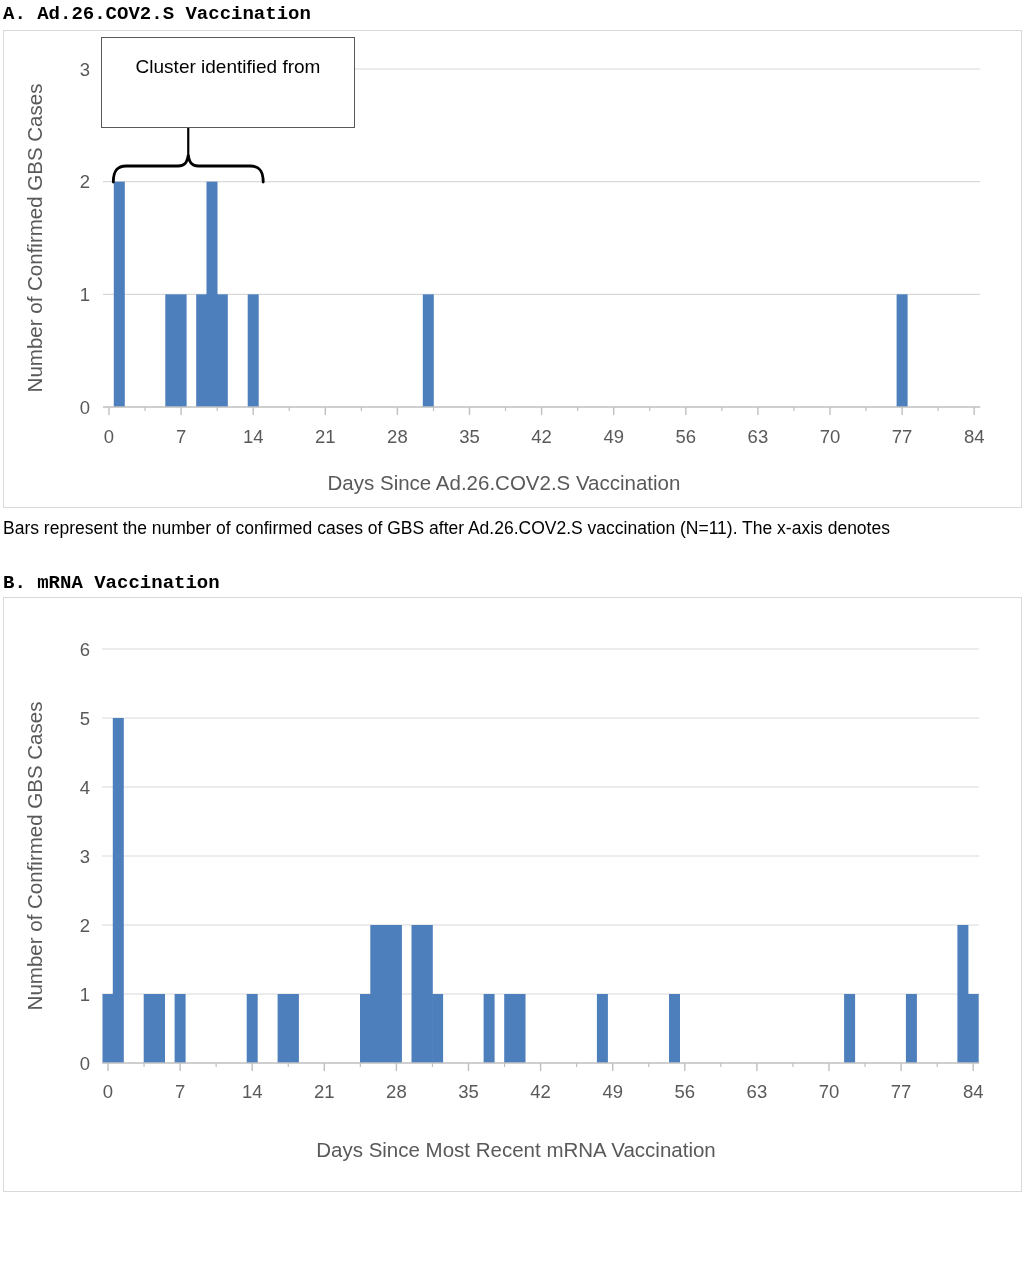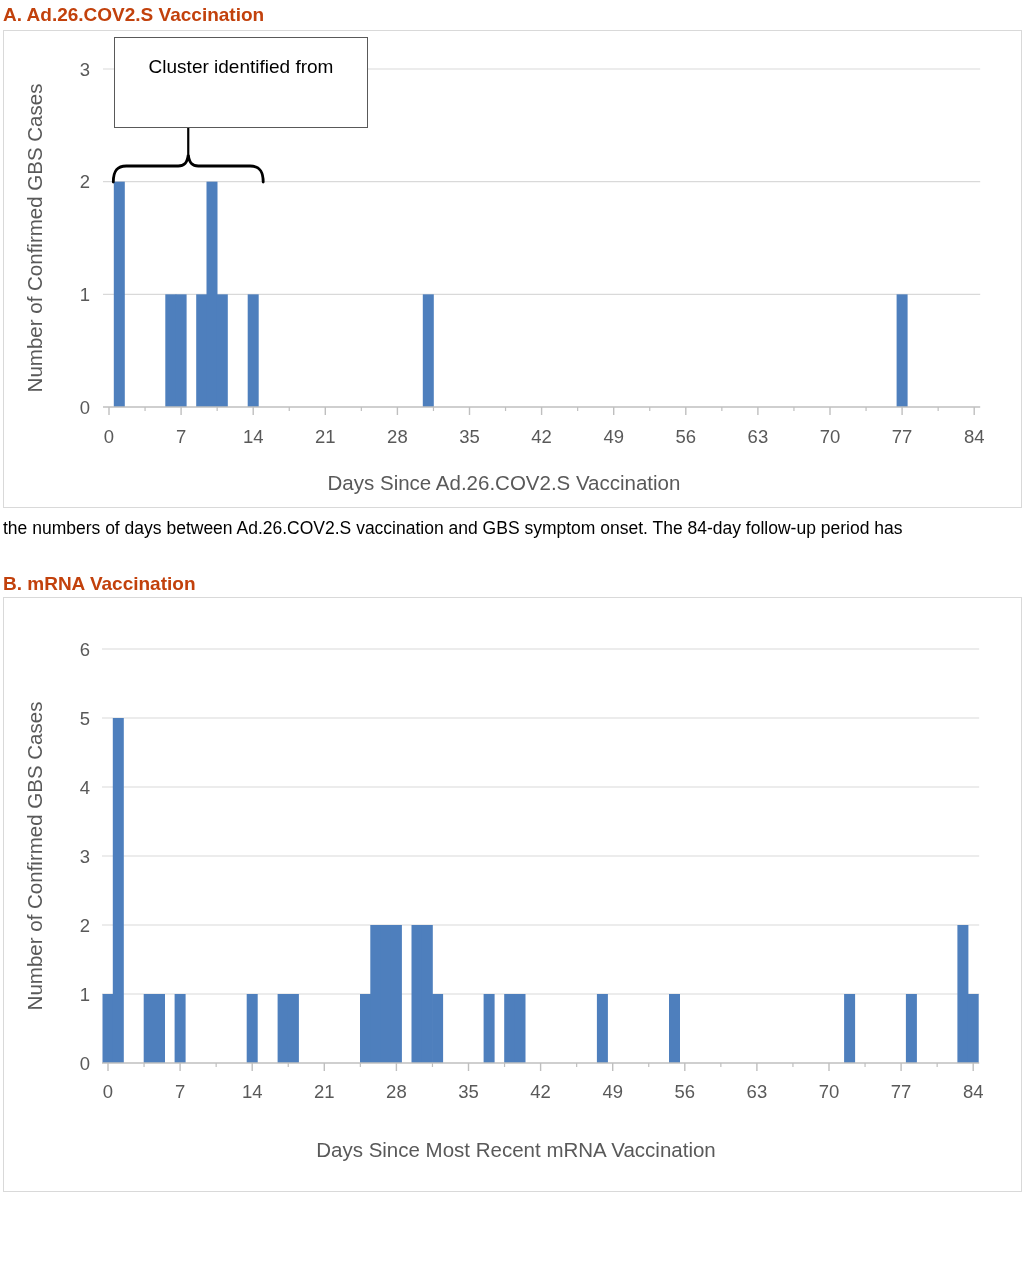--- a/index.html
+++ b/index.html
@@ -5,43 +5,42 @@
   html, body {
     margin: 0; padding: 0;
     background: #ffffff;
     width: 1027px; height: 1280px;
     overflow: hidden;
     font-family: "Liberation Sans", sans-serif;
     -webkit-font-smoothing: antialiased;
   }
   .page { width: 1021px; padding: 3px 0 0 3px; }
   .panel-title {
-    font-size: 19px; font-weight: bold; color: #c2410c;
-    line-height: 23px; margin: 0 0 4px 0;
+    font-size: 19px; font-weight: bold; color: #000000;
+    line-height: 23px; margin: 0 0 4px 0; font-family: Liberation Mono, monospace;
   }
   .title-b { margin-top: 31px; margin-bottom: 2px; }
   .chart-box {
     position: relative;
     width: 1017px;
     border: 1px solid #d9d9d9;
     background: #ffffff;
   }
   .chart-box svg { display: block; }
   .annotation-box {
     position: absolute;
     left: 97px; top: 6px;
     width: 254px; height: 91px;
     border: 1.5px solid #595959;
     background: #ffffff;
     text-align: center;
     font-size: 19px; color: #000000;
     line-height: 30px;
     padding-top: 14px;
     box-sizing: border-box;
-    margin-left: 13px;
   }
   .caption {
     margin-top: 7px;
     width: 1020px;
     font-size: 17.5px;
     color: #000000;
     line-height: 26px;
   }
   .caption sup, .annotation-box sup { font-size: 11px; vertical-align: super; line-height: 0; }
   .seg-i { font-style: italic; }
@@ -114,21 +113,21 @@
         <text x="38" y="207" text-anchor="middle" font-size="20.5" fill="#595959" font-family="&quot;Liberation Sans&quot;, sans-serif" transform="rotate(-90 38 207)">Number of Confirmed GBS Cases</text>
         <line x1="184.25000000000003" y1="97" x2="184.25000000000003" y2="126" stroke="#000" stroke-width="2.2"></line>
         <path d="M 109.3 151 C 109.3 141, 112.3 135, 122.3 135 L 174.25000000000003 135 C 180.25000000000003 135, 183.25000000000003 132, 184.25000000000003 124 C 185.25000000000003 132, 188.25000000000003 135, 194.25000000000003 135 L 246.20000000000005 135 C 256.20000000000005 135, 259.20000000000005 141, 259.20000000000005 151" stroke="#000" stroke-width="2.8" fill="none" stroke-linecap="round"></path>
       </svg>
     <div class="annotation-box" id="annotA">
         <div><span>Cluster identified from</span></div>
       </div>
   </div>
 
   <div class="caption" id="captionA">
-      <div><span>the numbers of days between Ad.26.COV2.S vaccination and GBS symptom onset. The 84-day follow-up period has</span></div>
+      <div><span>Bars represent the number of confirmed cases of GBS after Ad.26.COV2.S vaccination (N=11). The x-axis denotes</span></div>
     </div>
 
   <div class="panel-title title-b">B. mRNA Vaccination</div>
 
   <div class="chart-box" id="panelB">
     <svg id="svgB" width="1017" height="593">
         <line x1="98" y1="396" x2="975.2" y2="396" stroke="#d9d9d9" stroke-width="1.2"></line>
         <line x1="98" y1="327" x2="975.2" y2="327" stroke="#d9d9d9" stroke-width="1.2"></line>
         <line x1="98" y1="258" x2="975.2" y2="258" stroke="#d9d9d9" stroke-width="1.2"></line>
         <line x1="98" y1="189" x2="975.2" y2="189" stroke="#d9d9d9" stroke-width="1.2"></line>

